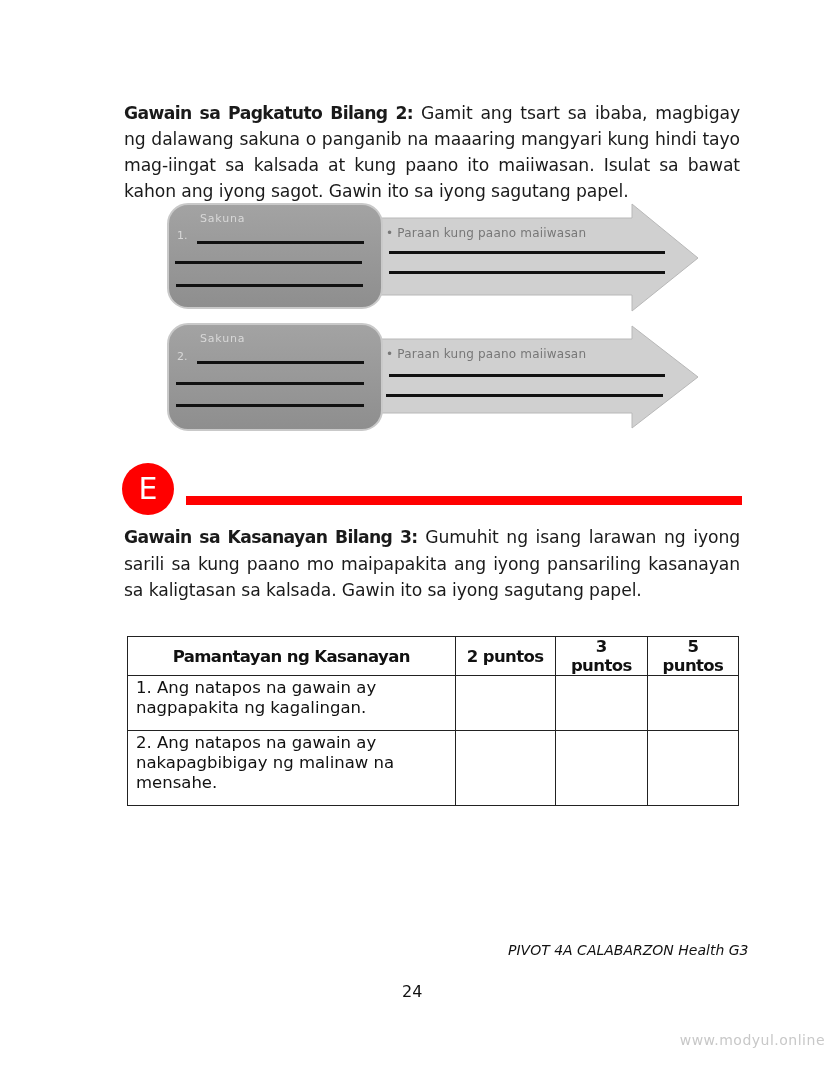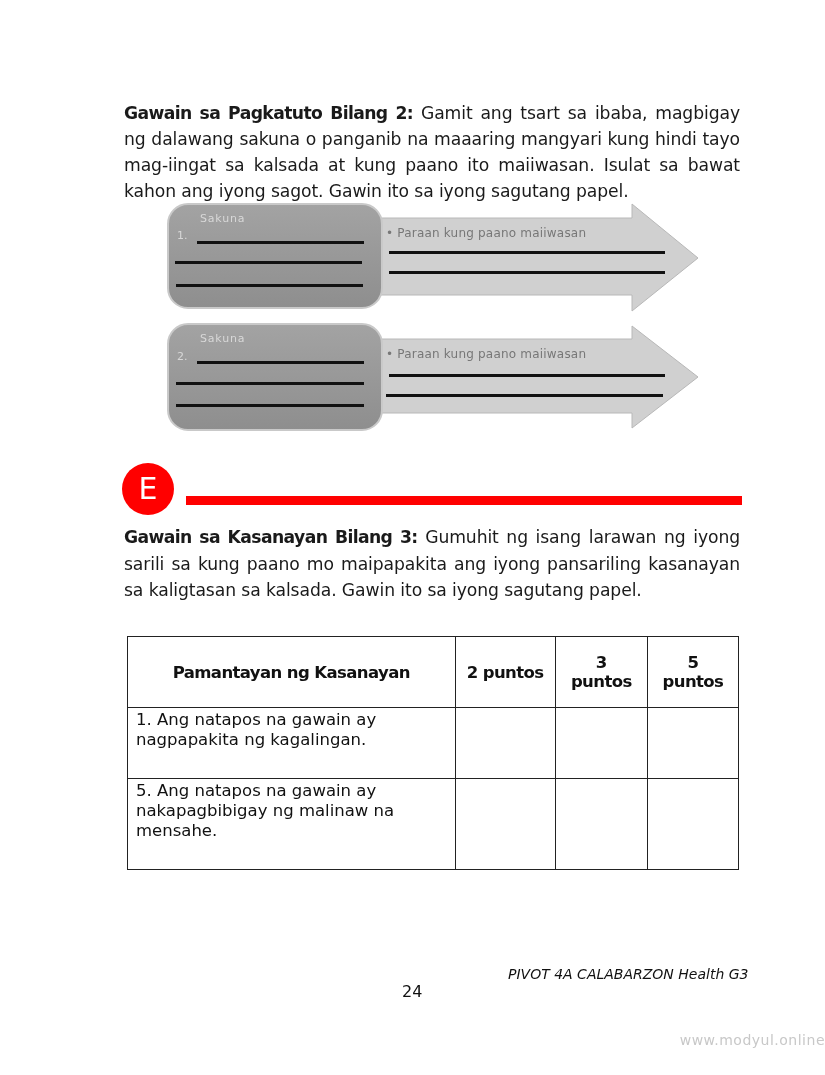--- a/index.html
+++ b/index.html
@@ -18,29 +18,29 @@
   .chart .way { position: absolute; font-size: 12px; color: #777; letter-spacing: 0.2px; }
   .chart .line { position: absolute; height: 3px; background: #111; }
 
   .e-badge { position: absolute; left: 122px; top: 463px; width: 52px; height: 52px;
              border-radius: 50%; background: #ff0000; color: #fff; font-size: 30px;
              text-align: center; line-height: 52px; font-family: "DejaVu Sans", sans-serif; }
   .e-bar { position: absolute; left: 186px; top: 496px; width: 556px; height: 9px; background: #ff0000; }
 
   table.rubric { position: absolute; left: 127px; top: 636px; width: 612px; border-collapse: collapse;
                  font-size: 16.5px; }
-  table.rubric td, table.rubric th { border: 1.6px solid #222; padding: 16px 8px; vertical-align: top; }
+  table.rubric td, table.rubric th { border: 1.6px solid #222; padding: 0 8px; vertical-align: top; }
   table.rubric th { font-weight: bold; height: 36px; vertical-align: middle; text-align: center;
                     letter-spacing: -0.6px; font-size: 16.5px; }
   table.rubric td { line-height: 20px; padding-top: 2px; }
   .c1 { width: 310px; } .c2 { width: 83px; } .c3 { width: 75px; } .c4 { width: 74px; }
   .r1 td { height: 52px; } .r2 td { height: 72px; } .r3 td { height: 52px; }
 
   .page-num { position: absolute; left: 402px; top: 982px; font-size: 16px; color: #111; }
-  .footer-title { position: absolute; left: 508px; top: 966px; font-size: 14px; font-style: italic; color: #111; }
+  .footer-title { position: absolute; left: 508px; top: 942px; font-size: 14px; font-style: italic; color: #111; }
   .watermark { position: absolute; left: 0; width: 825px; top: 1032px; text-align: right;
                font-size: 14px; color: #c8c8c8; letter-spacing: 0.5px; }
 </style>
 </head>
 <body>
 
 <div class="para" id="p1"><b>Gawain sa Pagkatuto Bilang 2:</b><span> Gamit ang tsart sa ibaba, magbigay ng dalawang sakuna o panganib na maaaring mangyari kung hindi tayo mag-iingat sa kalsada at kung paano ito maiiwasan. Isulat sa bawat kahon ang iyong sagot. Gawin ito sa iyong sagutang papel.</span></div>
 
 <div class="chart" style="top:200px;">
   <svg width="550" height="120">
@@ -91,21 +91,21 @@
     <th class="c3">3 puntos</th>
     <th class="c4">5 puntos</th>
   </tr>
   <tr class="r1">
     <td>1. Ang natapos na gawain ay nagpapakita ng kagalingan.</td>
     <td></td>
     <td></td>
     <td></td>
   </tr>
   <tr class="r2">
-    <td>5. Ang natapos na gawain ay nakapagbibigay ng malinaw na mensahe.</td>
+    <td>2. Ang natapos na gawain ay nakapagbibigay ng malinaw na mensahe.</td>
     <td></td>
     <td></td>
     <td></td>
   </tr>
 </tbody>
   </table>
 
 <div class="page-num">24</div>
 <div class="footer-title">PIVOT 4A CALABARZON Health G3</div>
 <div class="watermark">www.modyul.online</div>

